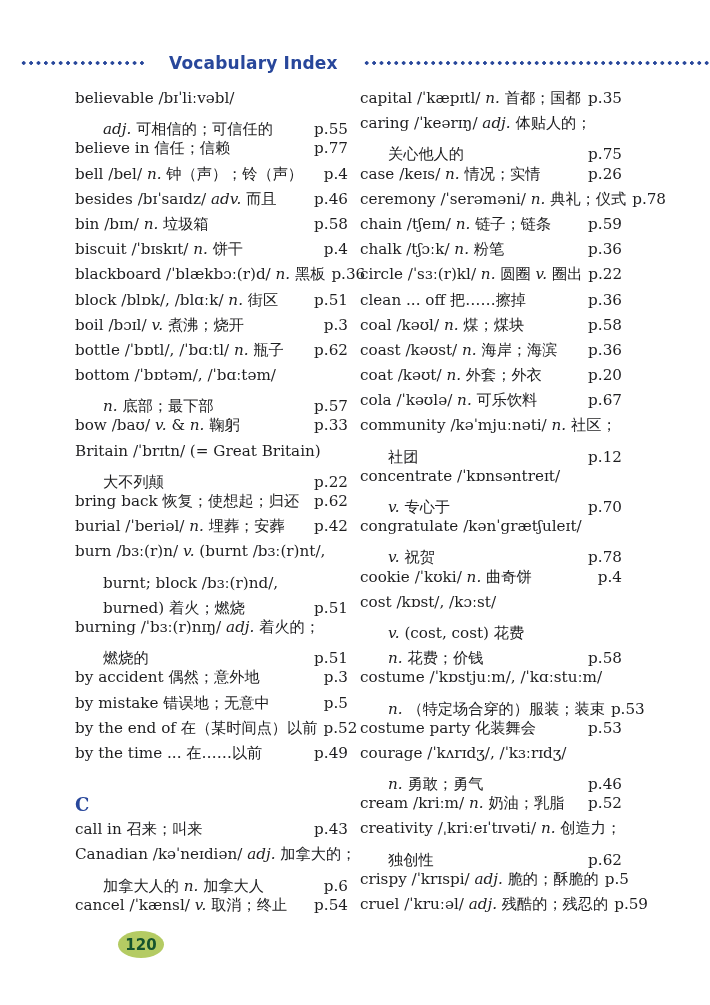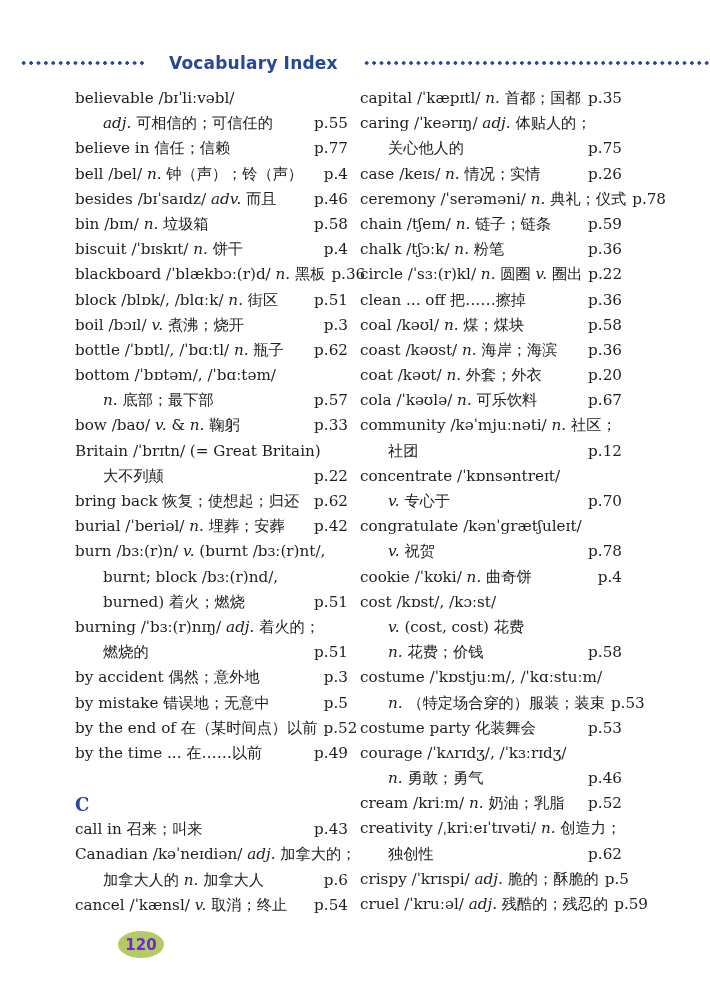--- a/index.html
+++ b/index.html
@@ -31,32 +31,32 @@
   }
   .content { position:absolute; top:86px; left:75px; display:flex; }
   .col-left  { width:273px; margin-right:12px; }
   .col-right { width:262px; }
   .line {
     display:flex; justify-content:space-between; align-items:baseline;
     height:25.2px; line-height:25.2px; font-size:15.2px; white-space:nowrap;
   }
   .line .txt { overflow:visible; }
   .line .pg  { flex-shrink:0; margin-left:6px; }
-  .indent .txt { padding-left:28px; }
+  .indent .txt { padding-left:28px;margin-top:6px; }
   .s-b { font-weight:normal; }
   .s-i { font-style:italic; }
   .s-r { font-style:normal; }
   .gap { height:26px; }
   .section {
     font-weight:bold; color:#28479b; font-size:18px;
     height:25.2px; line-height:25.2px;
   }
   .page-badge {
     position:absolute; left:118px; top:931px; width:46px; height:27px;
-    border-radius:50%; background:#b4cb63; color:#6d28d9;
+    border-radius:50%; background:#b4cb63; color:#14532d;
     display:flex; align-items:center; justify-content:center;
     font-family:"DejaVu Sans","Liberation Sans",sans-serif;
     font-weight:bold; font-size:15px;
   }
 </style>
 </head>
 <body>
 
 <div class="header">
   <div class="dots dots-left"></div>

